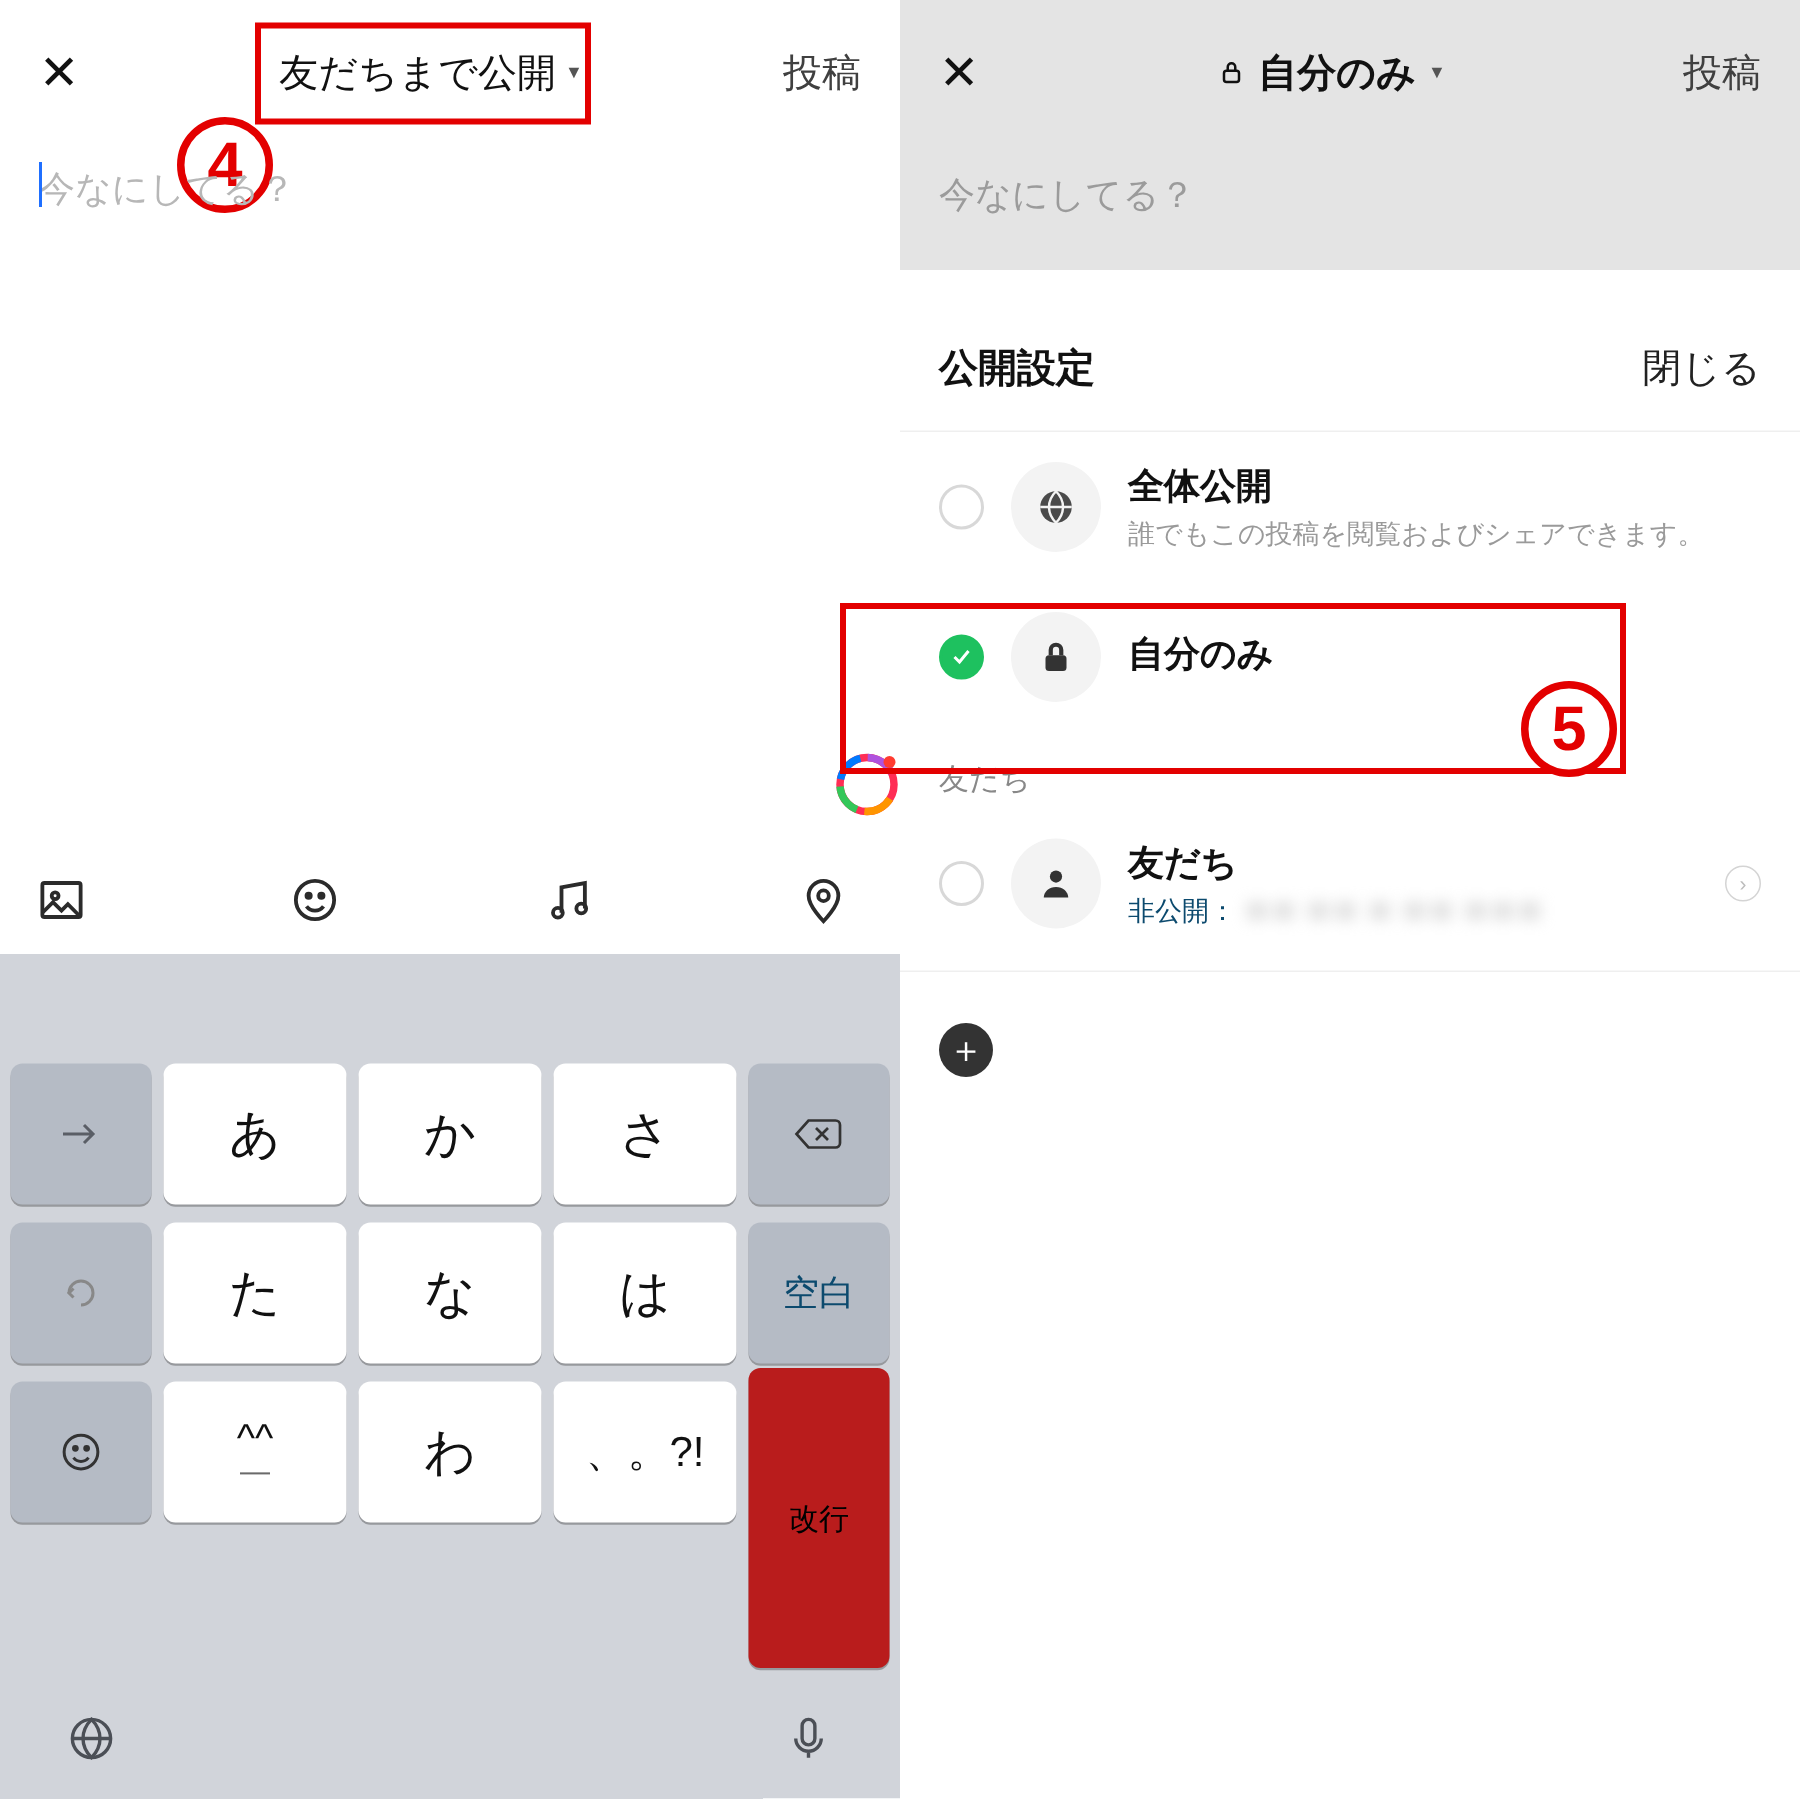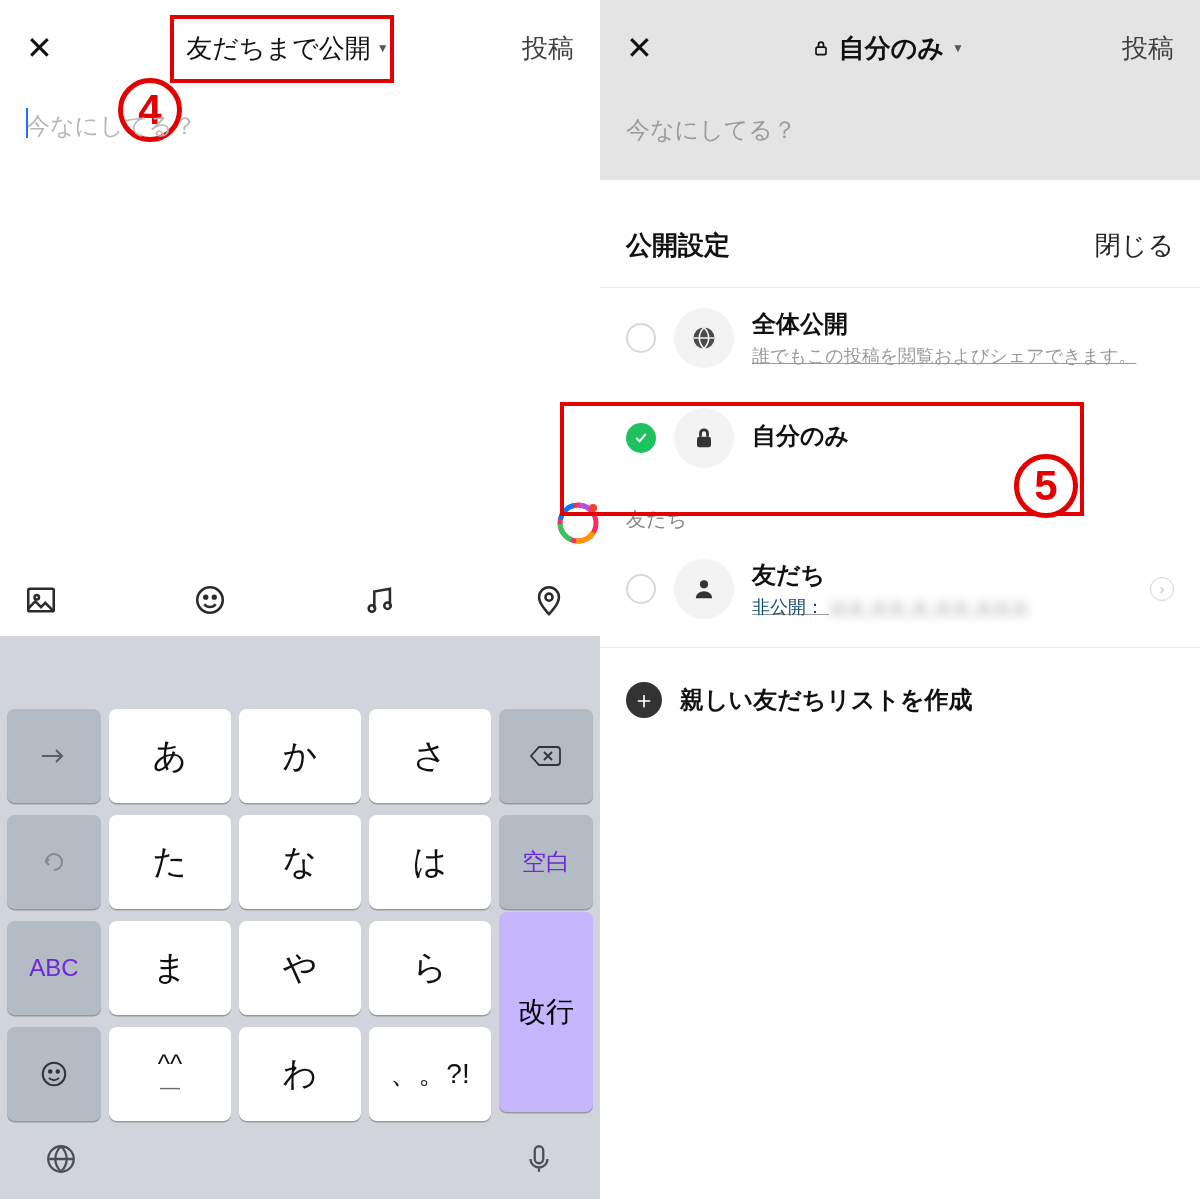--- a/index.html
+++ b/index.html
@@ -98,34 +98,34 @@
   .key {
     background: #fff;
     border-radius: 8px;
     height: 94px;
     display: flex; align-items: center; justify-content: center;
     font-size: 34px;
     color: #111;
     box-shadow: 0 1.5px 0 rgba(0,0,0,0.28);
     cursor: pointer;
   }
-  .key.fn { background: #b5bbc5; font-size: 24px; color: #6d28d9; }
+  .key.fn { background: #b5bbc5; font-size: 24px; color: #0c4a6e; }
   .w-side { width: 94px; }
   .w-main { flex: 1; }
   .enter-key {
     position: absolute;
     right: 7px;
     bottom: 87px;
     width: 94px;
     height: 200px;
-    background: #c4b5fd;
+    background: #b91c1c;
     border-radius: 8px;
     box-shadow: 0 1.5px 0 rgba(0,0,0,0.28);
     display: flex; align-items: center; justify-content: center;
-    font-size: 28px;
+    font-size: 20px;
   }
   .kbd-bottom {
     position: absolute;
     left: 0; right: 0; bottom: 0;
     height: 76px;
     display: flex; align-items: center; justify-content: space-between;
     padding: 0 44px;
     background: #d1d4da;
   }
   .kbd-bottom svg { width: 34px; height: 34px; color: #4b4f56; }
@@ -185,21 +185,21 @@
   .opt-icon {
     width: 60px; height: 60px;
     background: #f3f3f3;
     border-radius: 50%;
     display: flex; align-items: center; justify-content: center;
     flex-shrink: 0;
   }
   .opt-icon svg { width: 28px; height: 28px; color: #333; }
   .opt-text { flex: 1; }
   .opt-title { font-size: 24px; font-weight: 600; color: #111; margin-bottom: 4px; }
-  .opt-sub { font-size: 18px; color: #9a9a9a; text-decoration: underline; }
+  .opt-sub { font-size: 18px; color: #9a9a9a; }
   .opt-sub .red { color: #0c4a6e; }
   .chev {
     width: 24px; height: 24px;
     border: 1px solid #d4d4d4;
     border-radius: 50%;
     display: flex; align-items: center; justify-content: center;
     color: #bdbdbd;
     font-size: 14px;
   }
   .blur { filter: blur(5px); color: #c6c6c6; }
@@ -331,27 +331,20 @@
               <path d="M6 14a8 8 0 118 8" fill="none" stroke="#888" stroke-width="2"></path>
               <path d="M9 11l-3 3 3 3" fill="none" stroke="#888" stroke-width="2"></path>
             </svg>
         </div>
         <div class="key w-main">た</div>
         <div class="key w-main">な</div>
         <div class="key w-main">は</div>
         <div class="key fn w-side">空白</div>
       </div>
       <div class="kbd-row">
-        <div class="key fn w-side">ABC</div>
-        <div class="key w-main">ま</div>
-        <div class="key w-main">や</div>
-        <div class="key w-main">ら</div>
-        <div class="w-side"></div>
-      </div>
-      <div class="kbd-row">
         <div class="key fn w-side">
           <svg width="30" height="30" viewBox="0 0 24 24" fill="none" stroke="#333" stroke-width="1.6">
               <circle cx="12" cy="12" r="9"></circle>
               <circle cx="9" cy="10" r="1" fill="#333"></circle>
               <circle cx="15" cy="10" r="1" fill="#333"></circle>
               <path d="M8 15c1 1.3 2.4 2 4 2s3-.7 4-2"></path>
             </svg>
         </div>
         <div class="key w-main" style="flex-direction:column;line-height:1;">
           <span style="font-size:26px">^^</span>
@@ -452,19 +445,18 @@
           <span class="blur">〓〓 〓〓 〓 〓〓 〓〓〓</span>
         </div>
       </div>
       <div class="chev">›</div>
     </div>
 
     <div style="height:1px;background:#efefef;margin:8px 0"></div>
 
     <div class="create-list">
       <div class="plus-circ">＋</div>
-      <div class="create-list-text">親しい友だちリストを作成</div>
     </div>
   </div>
 </div>
 
 <div class="hl-5"></div>
 <div class="badge-5">5</div>
 
 </body></html>

